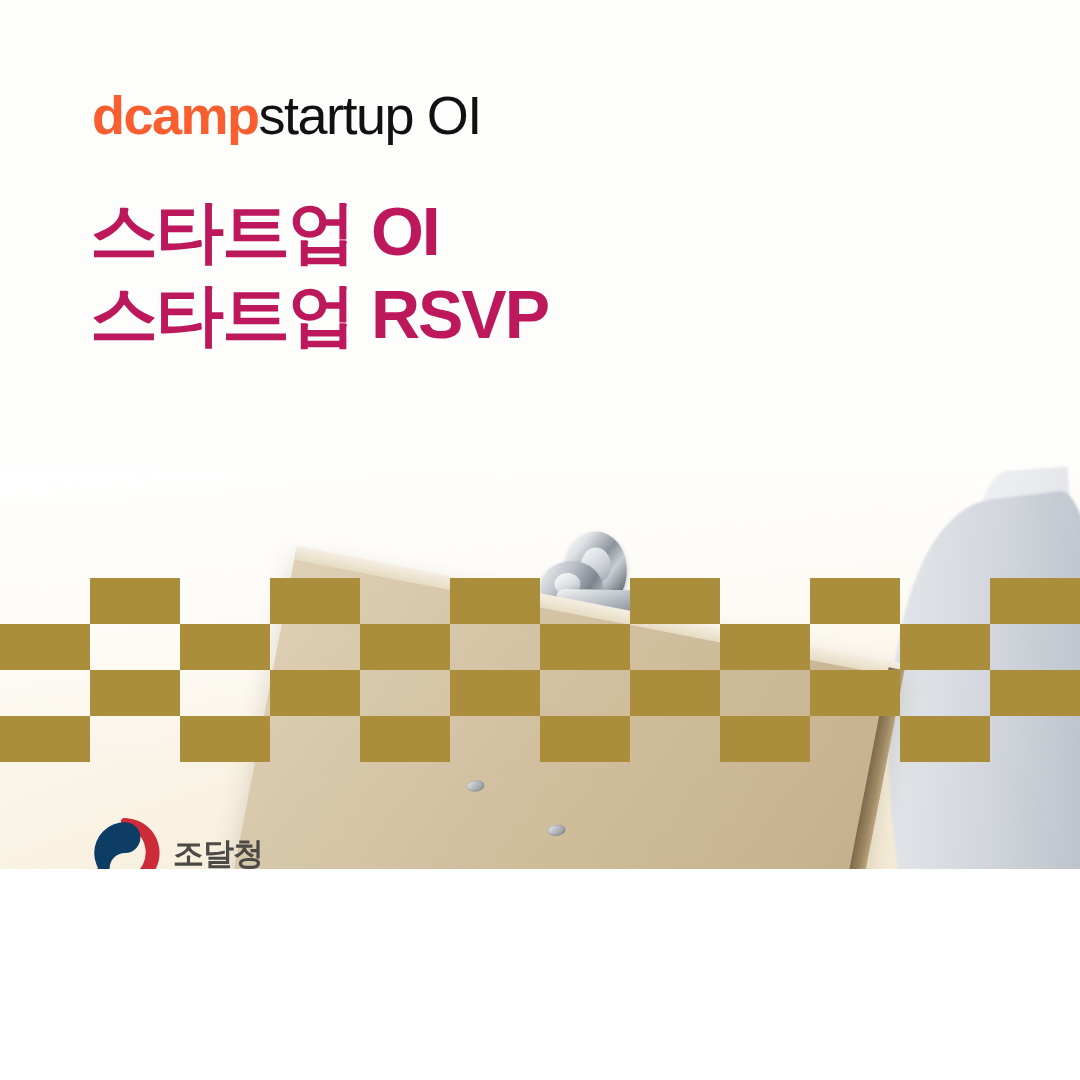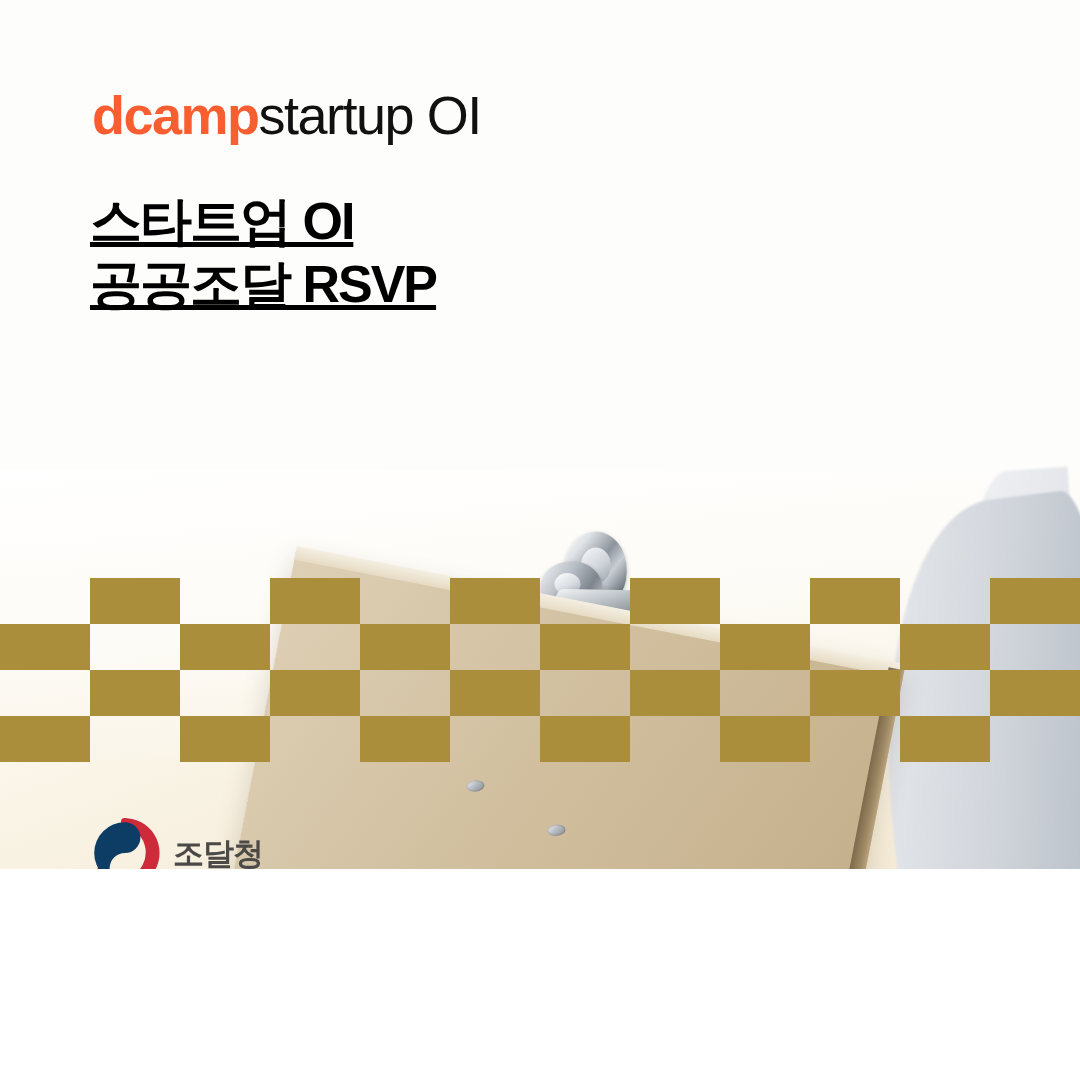--- a/index.html
+++ b/index.html
@@ -183,27 +183,26 @@
   }
   .logo .mark{color:#f95e30;font-weight:700;}
   .logo .word{color:#111111;font-weight:400;}
 
   .headline{
     position:absolute;
     left:90px;top:190px;
     width:900px;
   }
   .hl-line{
-    font-size:52px;
+    font-size:68px;
     font-weight:700;
-    color:#000000;
+    color:#be185d;
     line-height:1.22;
     letter-spacing:-2px;
     white-space:nowrap;
-    text-decoration:underline;
   }
 
   
   .agencies{
     position:absolute;
     left:90px;top:818px;
     display:flex;
     align-items:center;
     gap:20px;
   }
@@ -286,21 +285,21 @@
       <div class="cell" style="left: 720px; top: 138px; width: 90px; height: 46px; background: rgb(171, 142, 60);"></div>
       <div class="cell" style="left: 900px; top: 138px; width: 90px; height: 46px; background: rgb(171, 142, 60);"></div>
     </div>
 
   <div class="logo">
     <span class="mark">dcamp</span><span class="word">startup OI</span>
   </div>
 
   <div class="headline">
     <div class="hl-line">스타트업 OI</div>
-    <div class="hl-line">공공조달 RSVP</div>
+    <div class="hl-line">스타트업 RSVP</div>
   </div>
 
   <div class="agencies">
     <div class="agency">
       <svg class="taeguk" viewBox="0 0 100 100">
         <path d="M50 6 A44 44 0 1 1 14.5 76.5" fill="none" stroke="#ce2b3a" stroke-width="11.5" stroke-linecap="round"></path>
         <path d="M50 6 A44 44 0 0 1 62 88" fill="none" stroke="#ce2b3a" stroke-width="11.5" stroke-linecap="round"></path>
         <path d="M50 6 A44 44 0 1 0 50 94 A22 22 0 1 1 50 50 A22 22 0 1 0 50 6 Z" fill="#0d3c64"></path>
       </svg>
       <span class="agency-label">조달청</span>

